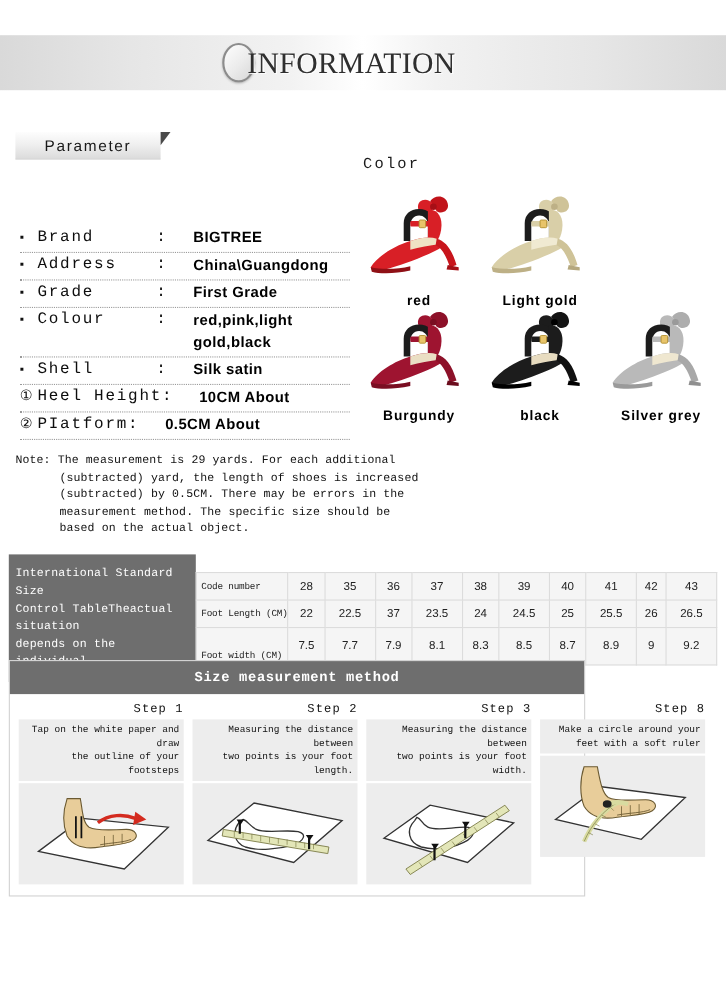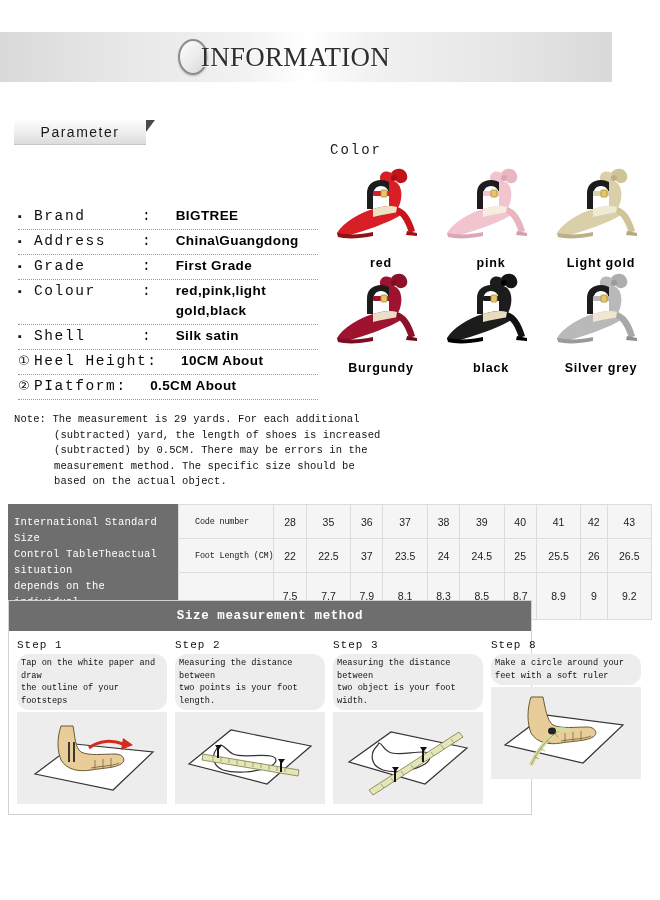--- a/index.html
+++ b/index.html
@@ -12,21 +12,21 @@
     height: 900px;
     position: relative;
     font-family: "Liberation Serif", serif;
     overflow: hidden;
   }
 
   
   .header-banner {
     position: absolute;
     left: 0; top: 32px;
-    width: 612px; height: 50px;
+    width: 660px; height: 50px;
     background: linear-gradient(to right,
         #d9d9d9 0%, #e6e6e6 18%, #f2f2f2 40%,
         #ffffff 50%, #f2f2f2 60%, #e6e6e6 82%, #d9d9d9 100%);
     display: flex;
     align-items: center;
     justify-content: center;
   }
   .header-inner {
     display: flex;
     align-items: center;
@@ -158,21 +158,21 @@
   .color-title {
     position: absolute;
     left: 330px; top: 142px;
     font-family: "Liberation Mono", monospace;
     font-size: 14px;
     letter-spacing: 2px;
     color: #1a1a1a;
   }
   .color-grid {
     position: absolute;
-    left: 326px; top: 165px;
+    left: 326px; top: 175px;
     width: 330px;
   }
   .color-row {
     display: flex;
     width: 330px;
   }
   .color-cell {
     width: 110px;
     display: flex;
     flex-direction: column;
@@ -192,20 +192,21 @@
     margin-top: 1px;
     white-space: nowrap;
   }
 
   
   .size-section {
     position: absolute;
     left: 8px; top: 504px;
     width: 644px;
     display: flex;
+    align-items: center;
   }
   .size-desc {
     width: 170px;
     background: #6e6e6e;
     color: #ffffff;
     font-family: "Liberation Mono", monospace;
     font-size: 10.5px;
     line-height: 16px;
     letter-spacing: 0.2px;
     padding: 10px 6px 10px 6px;
@@ -225,35 +226,36 @@
     font-size: 10.5px;
     color: #222;
     height: 24px;
     padding: 0;
   }
   .size-table td.rowhead {
     width: 62px;
     font-family: "Liberation Mono", monospace;
     font-size: 8.5px;
     text-align: left;
-    padding-left: 16px;
+    padding-left: 4px;
     letter-spacing: -0.2px;
     white-space: nowrap;
   }
   .size-table tr.row-width td { height: 30px; vertical-align: middle; }
   .size-table tr.row-width td.rowhead { vertical-align: bottom; padding-bottom: 3px; }
 
   
   .measure-box {
     position: absolute;
     left: 8px; top: 600px;
     width: 524px;
     border: 1px solid #d2d2d2;
     background: #ffffff;
     box-sizing: border-box;
+    text-align: right;
   }
   .measure-header {
     background: #6e6e6e;
     height: 30px;
     display: flex;
     align-items: center;
     justify-content: center;
   }
   .measure-header-text {
     font-family: "Liberation Mono", monospace;
@@ -280,21 +282,20 @@
   }
   .step-desc {
     background: #ededed;
     font-family: "Liberation Mono", monospace;
     font-size: 8.6px;
     line-height: 12.5px;
     color: #111;
     padding: 3px 4px;
     min-height: 28px;
     box-sizing: border-box;
-    border-radius: 12px;
   }
   .step-desc span { display: block; }
   .step-img {
     background: #ededed;
     height: 92px;
     margin-top: 2px;
     position: relative;
   }
 </style>
 </head>
@@ -396,39 +397,20 @@
           <path d="M8 68 C14 58 30 48 44 44 C54 41 62 40 68 42 L72 50 C66 54 52 60 40 64 C28 68 16 72 10 72 Z" fill="#d81f26"></path>
           <path d="M44 44 C54 41 62 40 68 42 L70 47 C62 48 52 50 44 52 Z" fill="#efe2c4"></path>
           <path d="M68 42 C76 44 82 52 86 66 L80 68 C76 56 72 50 67 48 Z" fill="#c8151c"></path>
           <path d="M78 66 L88 68 L88 71 L77 70 Z" fill="#a60f16"></path>
           <path d="M8 68 C18 70 32 70 44 67 L44 71 C30 74 16 74 9 72 Z" fill="#8f1016"></path>
         </svg>
       </div>
       <div class="color-caption">red</div>
     </div>
 
-    <div class="color-cell">
-      <div class="shoe-wrap">
-        <svg viewBox="0 0 104 90" width="104" height="90">
-          <path d="M62 8 C66 2 76 2 78 10 C80 17 72 20 68 17 Z" fill="#e9b7c2"></path>
-          <path d="M64 10 C60 4 50 6 51 14 C52 21 61 21 64 17 Z" fill="#f2c4cd"></path>
-          <circle cx="65" cy="13" r="3" fill="#dba7b4"></circle>
-          <path d="M38 28 C38 20 44 15 52 15 C60 15 66 20 66 29 L66 44 L60 44 L60 30 C60 24 56 21 52 21 C47 21 44 25 44 31 L44 44 L38 44 Z" fill="#1c1c1c"></path>
-          <rect x="44" y="26" width="22" height="5" rx="1" fill="#f2c4cd"></rect>
-          <rect x="52" y="25" width="6" height="7" rx="1" fill="#e8c46a" stroke="#b08e2e" stroke-width="0.8"></rect>
-          <path d="M60 16 C68 14 74 22 72 34 C70 46 64 48 60 46 Z" fill="#f2c4cd"></path>
-          <path d="M8 68 C14 58 30 48 44 44 C54 41 62 40 68 42 L72 50 C66 54 52 60 40 64 C28 68 16 72 10 72 Z" fill="#f2c4cd"></path>
-          <path d="M44 44 C54 41 62 40 68 42 L70 47 C62 48 52 50 44 52 Z" fill="#f6ece0"></path>
-          <path d="M68 42 C76 44 82 52 86 66 L80 68 C76 56 72 50 67 48 Z" fill="#e8b4bf"></path>
-          <path d="M78 66 L88 68 L88 71 L77 70 Z" fill="#d2a0ad"></path>
-          <path d="M8 68 C18 70 32 70 44 67 L44 71 C30 74 16 74 9 72 Z" fill="#dba7b4"></path>
-        </svg>
-      </div>
-      <div class="color-caption">pink</div>
-    </div>
 
     <div class="color-cell">
       <div class="shoe-wrap">
         <svg viewBox="0 0 104 90" width="104" height="90">
           <path d="M62 8 C66 2 76 2 78 10 C80 17 72 20 68 17 Z" fill="#cfc398"></path>
           <path d="M64 10 C60 4 50 6 51 14 C52 21 61 21 64 17 Z" fill="#d9cfa8"></path>
           <circle cx="65" cy="13" r="3" fill="#bdb086"></circle>
           <path d="M38 28 C38 20 44 15 52 15 C60 15 66 20 66 29 L66 44 L60 44 L60 30 C60 24 56 21 52 21 C47 21 44 25 44 31 L44 44 L38 44 Z" fill="#1c1c1c"></path>
           <rect x="44" y="26" width="22" height="5" rx="1" fill="#d9cfa8"></rect>
           <rect x="52" y="25" width="6" height="7" rx="1" fill="#e8c46a" stroke="#b08e2e" stroke-width="0.8"></rect>
@@ -615,21 +597,21 @@
           <line x1="106" y1="48" x2="106" y2="60" stroke="#111" stroke-width="2"></line>
           <polygon points="103,47 110,47 106.5,52" fill="#111"></polygon>
         </svg>
       </div>
     </div>
 
     <div class="step-cell">
       <div class="step-title">Step 3</div>
       <div class="step-desc">
         <span>Measuring the distance between</span>
-        <span>two object is your foot width.</span>
+        <span>two points is your foot width.</span>
       </div>
       <div class="step-img">
         <svg viewBox="0 0 150 92" width="150" height="92">
           <polygon points="16,50 58,20 134,36 92,72" fill="#ffffff" stroke="#333" stroke-width="1.2"></polygon>
           <path d="M44 34 C36 42 38 54 50 58 C64 62 82 58 92 52 C100 46 98 40 90 40 C78 40 64 44 56 40 C50 37 50 32 46 31 Z" fill="none" stroke="#333" stroke-width="1.2"></path>
           <polygon points="36,78 126,20 130,25 40,83" fill="#e3e6b8" stroke="#7a7a44" stroke-width="0.8"></polygon>
           <g stroke="#7a7a44" stroke-width="0.6">
             <line x1="48" y1="72" x2="51" y2="76"></line>
               <line x1="58" y1="66" x2="61" y2="70"></line>
             <line x1="68" y1="59" x2="71" y2="63"></line>

